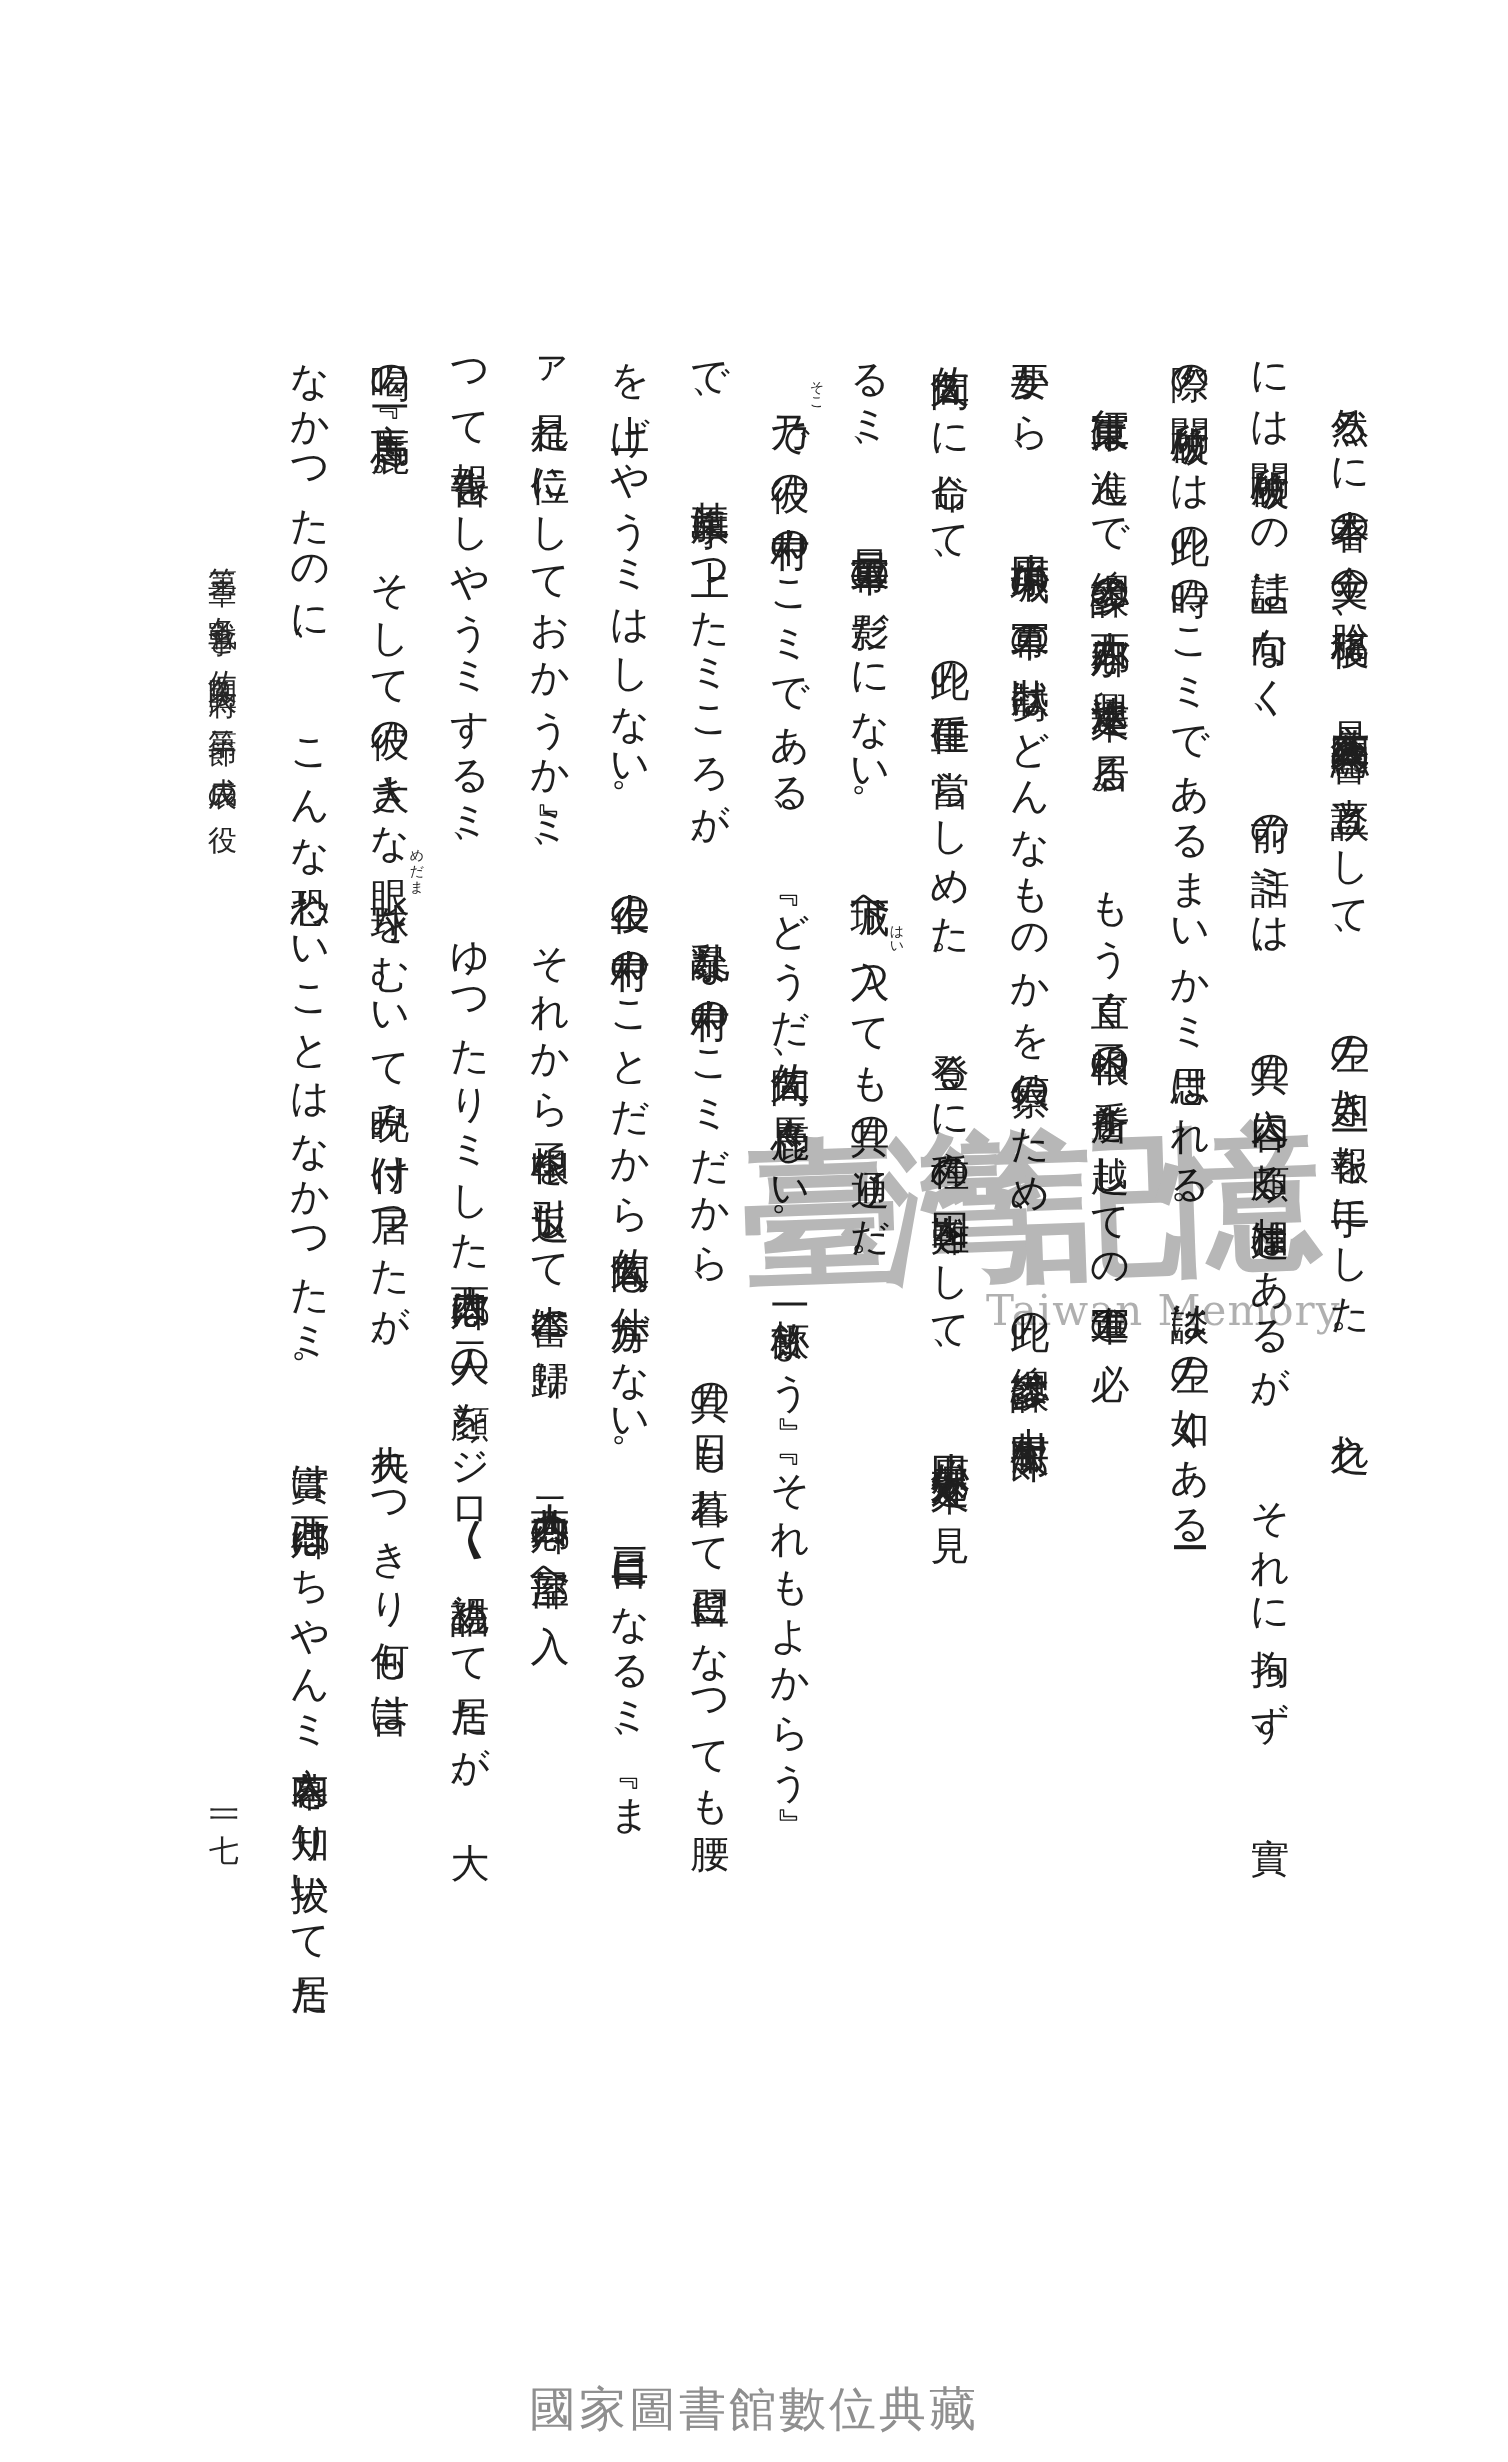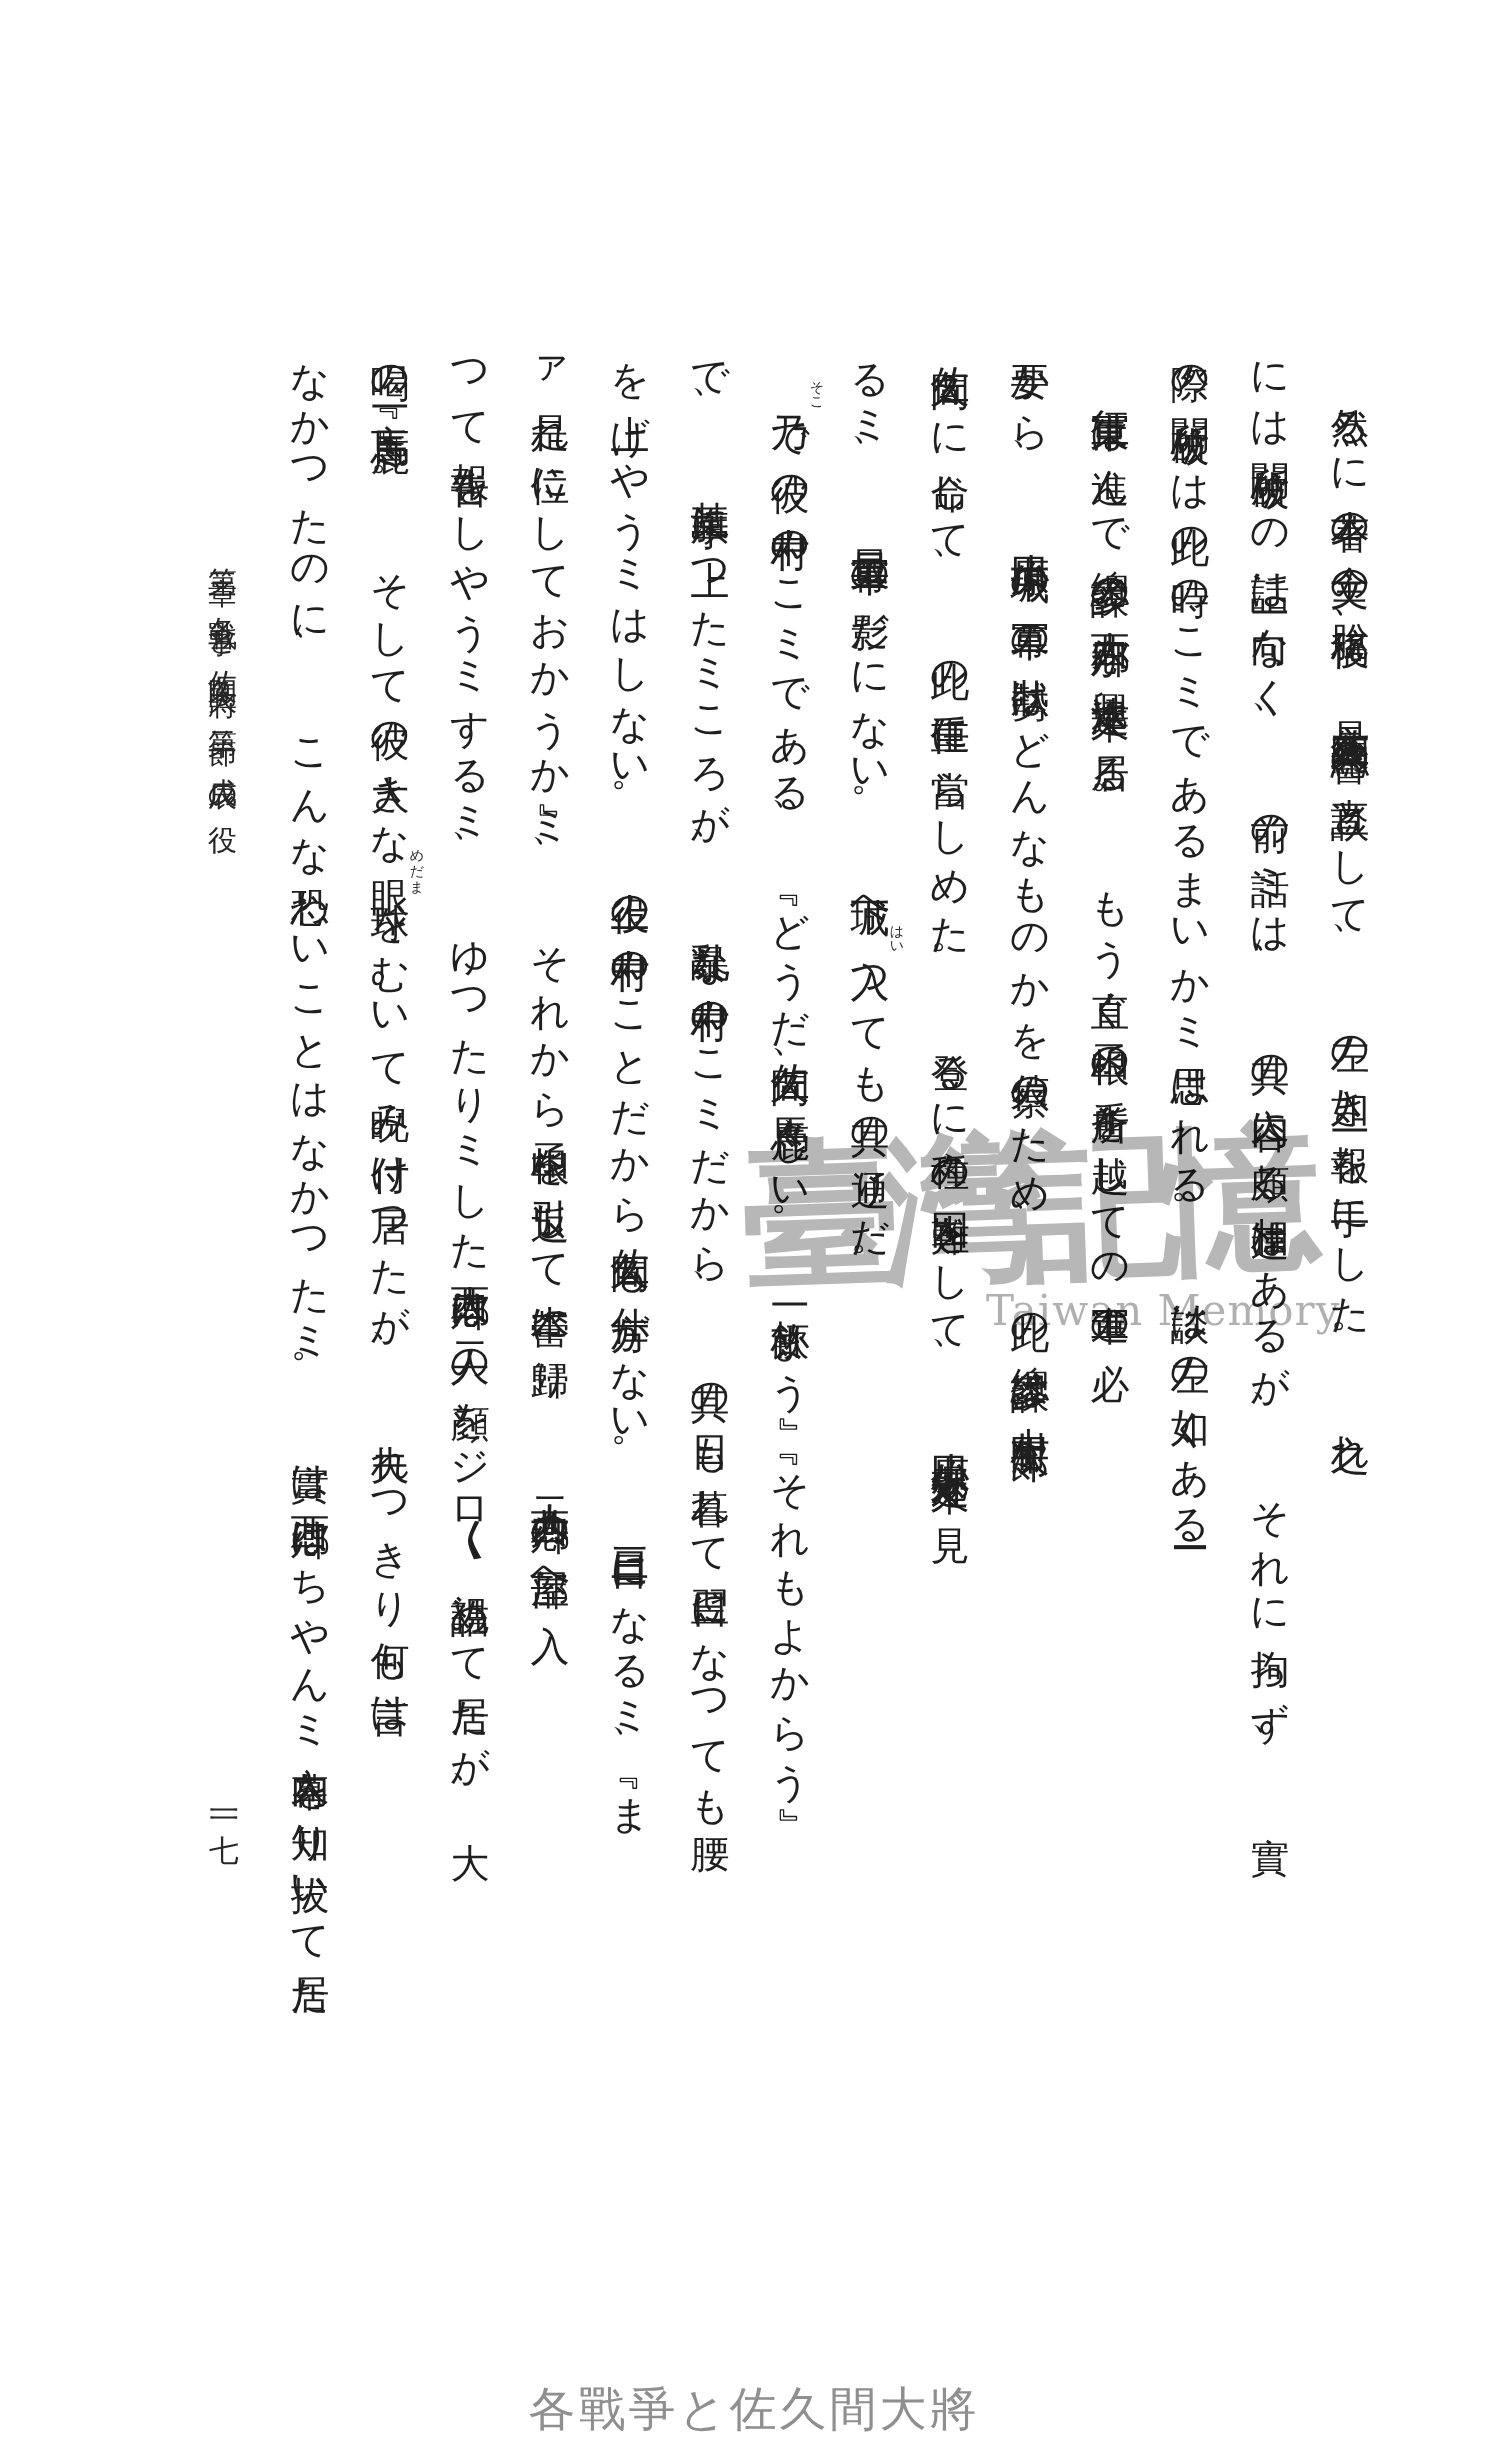--- a/index.html
+++ b/index.html
@@ -54,15 +54,15 @@
 
   <div id="running-head">第三章　各戰爭と佐久間大將　第二節　戊辰の役</div>
 
   <div id="page-number">一一七</div>
 
   <div id="watermark">
     <div id="watermark-main">臺灣記憶</div>
     <div id="watermark-sub">Taiwan Memory</div>
   </div>
 
-  <div id="footer-caption">各戰爭と佐久間大將</div>
+  <div id="footer-caption">國家圖書館數位典藏</div>
 
 </div>
 
 </body></html>

